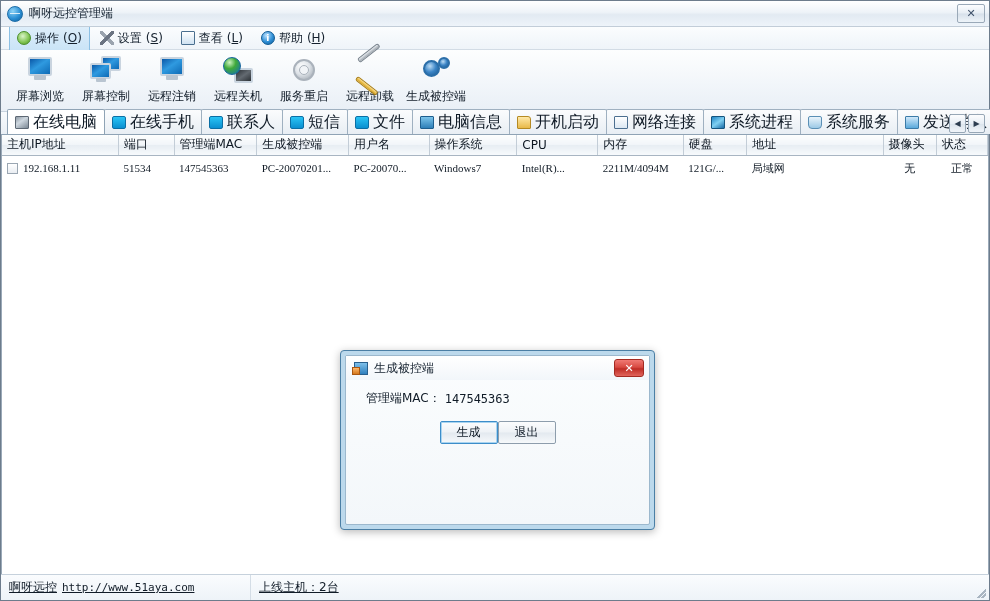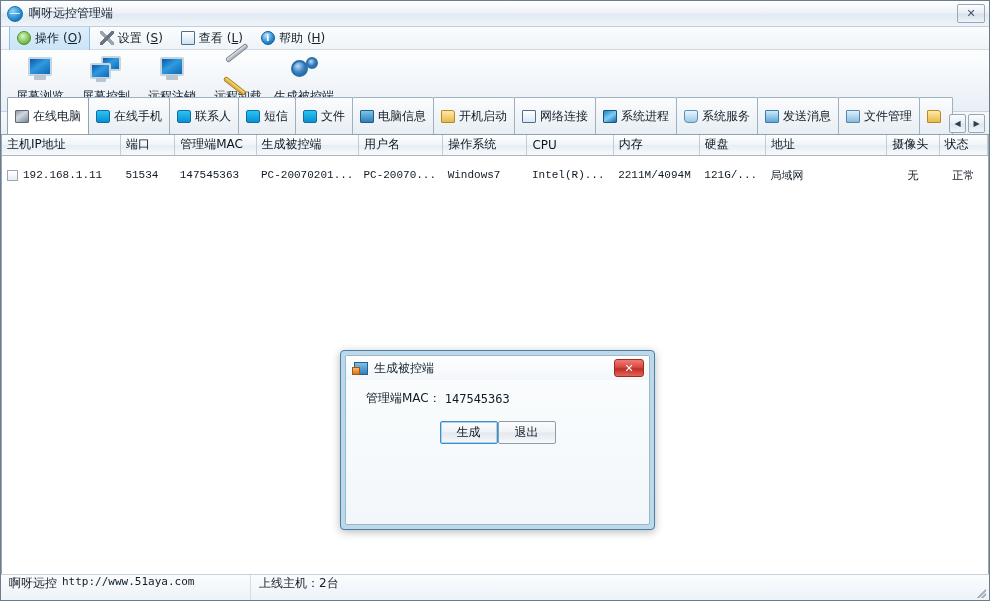--- a/index.html
+++ b/index.html
@@ -230,22 +230,22 @@
     background: linear-gradient(180deg,#f7fafc 0%,#e9eff5 100%);
     display: flex;
     align-items: flex-end;
     padding-left: 6px;
     border-bottom: 1px solid #8fa3b5;
     position: relative;
   }
   .tab {
     height: 22px;
     display: flex; align-items: center; gap: 4px;
-    padding: 18px 7px;
-    font-size: 12px;
+    padding: 12px 7px;
+    font-size: 16px;
     color: #101b27;
     background: linear-gradient(180deg,#fbfcfd 0%,#e8eef4 100%);
     border: 1px solid #9fb0c0;
     border-bottom: none;
     margin-right: -1px;
     border-radius: 2px 2px 0 0;
     white-space: nowrap;
   }
   .tab.selected {
     background: #ffffff;
@@ -328,24 +328,24 @@
     font-weight: normal;
     text-align: left;
     padding: 0 5px;
     color: #0d1722;
     font-family: "DejaVu Sans", sans-serif;
     font-size: 12px;
     white-space: nowrap;
   }
   table.grid tbody td {
     height: 21px;
-    padding: 12px 5px;
+    padding: 5px 5px;
     color: #101a25;
     white-space: nowrap;
-    font-family: Liberation Mono, monospace;
+    font-family: Liberation Serif, serif;
     font-size: 11px;
   }
   td.cjk, th.cjk { font-family: "DejaVu Sans", sans-serif; font-size: 12px; }
   .row-check {
     display:inline-block; width:11px;height:11px;
     border:1px solid #9aa6b2;
     background: linear-gradient(180deg,#ffffff,#e9edf2);
     vertical-align: middle;
     margin-right: 5px;
   }
@@ -439,25 +439,26 @@
   .statusbar {
     height: 26px;
     background: linear-gradient(180deg,#fafcfe 0%,#eef3f8 100%);
     border-top: 1px solid #c6d1dc;
     display: flex;
     align-items: center;
     position: relative;
   }
   .sb-cell {
     height: 100%;
-    display:flex; 
+    display:flex; align-items:center;
     padding: 0 8px;
     font-size: 12px;
     color: #111c28;
     border-right: 1px solid #d4dde6;
+    text-decoration: underline;
   }
   .sb-1 { width: 250px; gap: 5px; }
   .sb-2 { flex: 1; }
   .sb-3 { width: 215px; border-right: none; }
   .sb-grip {
     position:absolute; right:3px; bottom:2px; width:12px;height:12px;
     background:
       linear-gradient(135deg,transparent 60%,#a9b5c1 60%,#a9b5c1 72%,transparent 72%),
       linear-gradient(135deg,transparent 78%,#a9b5c1 78%,#a9b5c1 90%,transparent 90%);
   }
@@ -508,20 +509,33 @@
           <span class="mon-back"></span>
           <span class="mon2"></span>
         </span>
       <span class="tb-label">屏幕控制</span>
     </div>
     <div class="tb-btn">
       <span class="tb-ico">
           <span class="mon"></span>
         </span>
       <span class="tb-label">远程注销</span>
+    </div>
+    <div class="tb-btn">
+      <span class="tb-ico">
+          <span class="globe-mon"></span>
+          <span class="globe"></span>
+        </span>
+      <span class="tb-label">远程关机</span>
+    </div>
+    <div class="tb-btn">
+      <span class="tb-ico">
+          <span class="gear"></span>
+        </span>
+      <span class="tb-label">服务重启</span>
     </div>
     <div class="tb-btn">
       <span class="tb-ico">
           <span class="wr1"></span>
           <span class="wr2"></span>
         </span>
       <span class="tb-label">远程卸载</span>
     </div>
     <div class="tb-btn">
       <span class="tb-ico">

